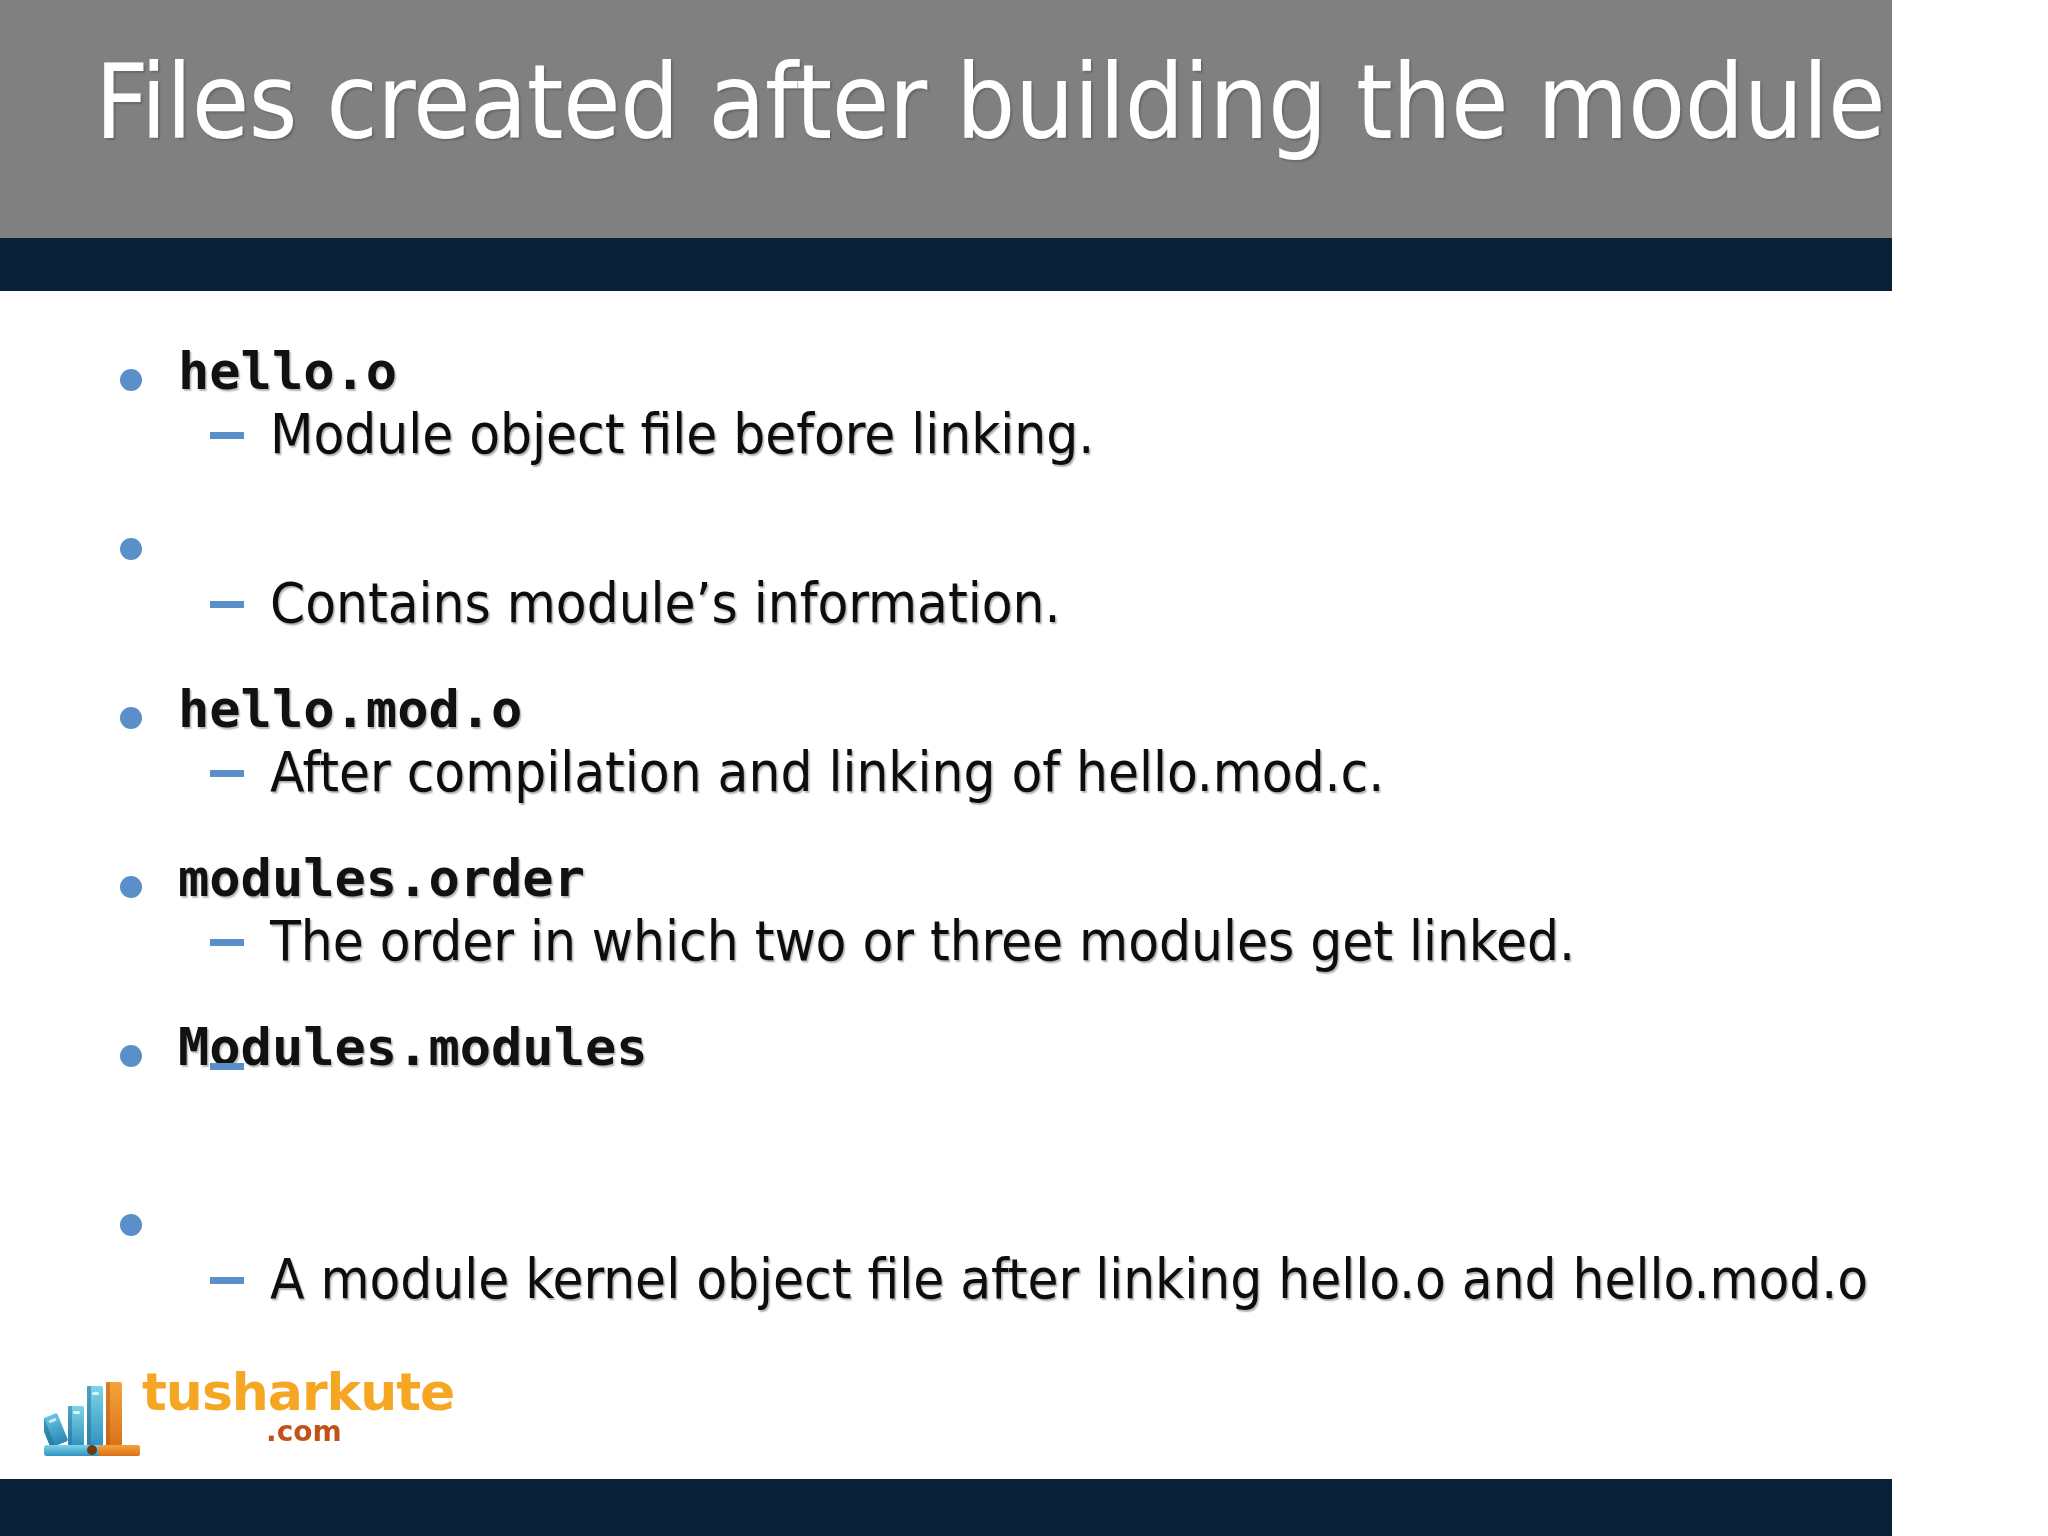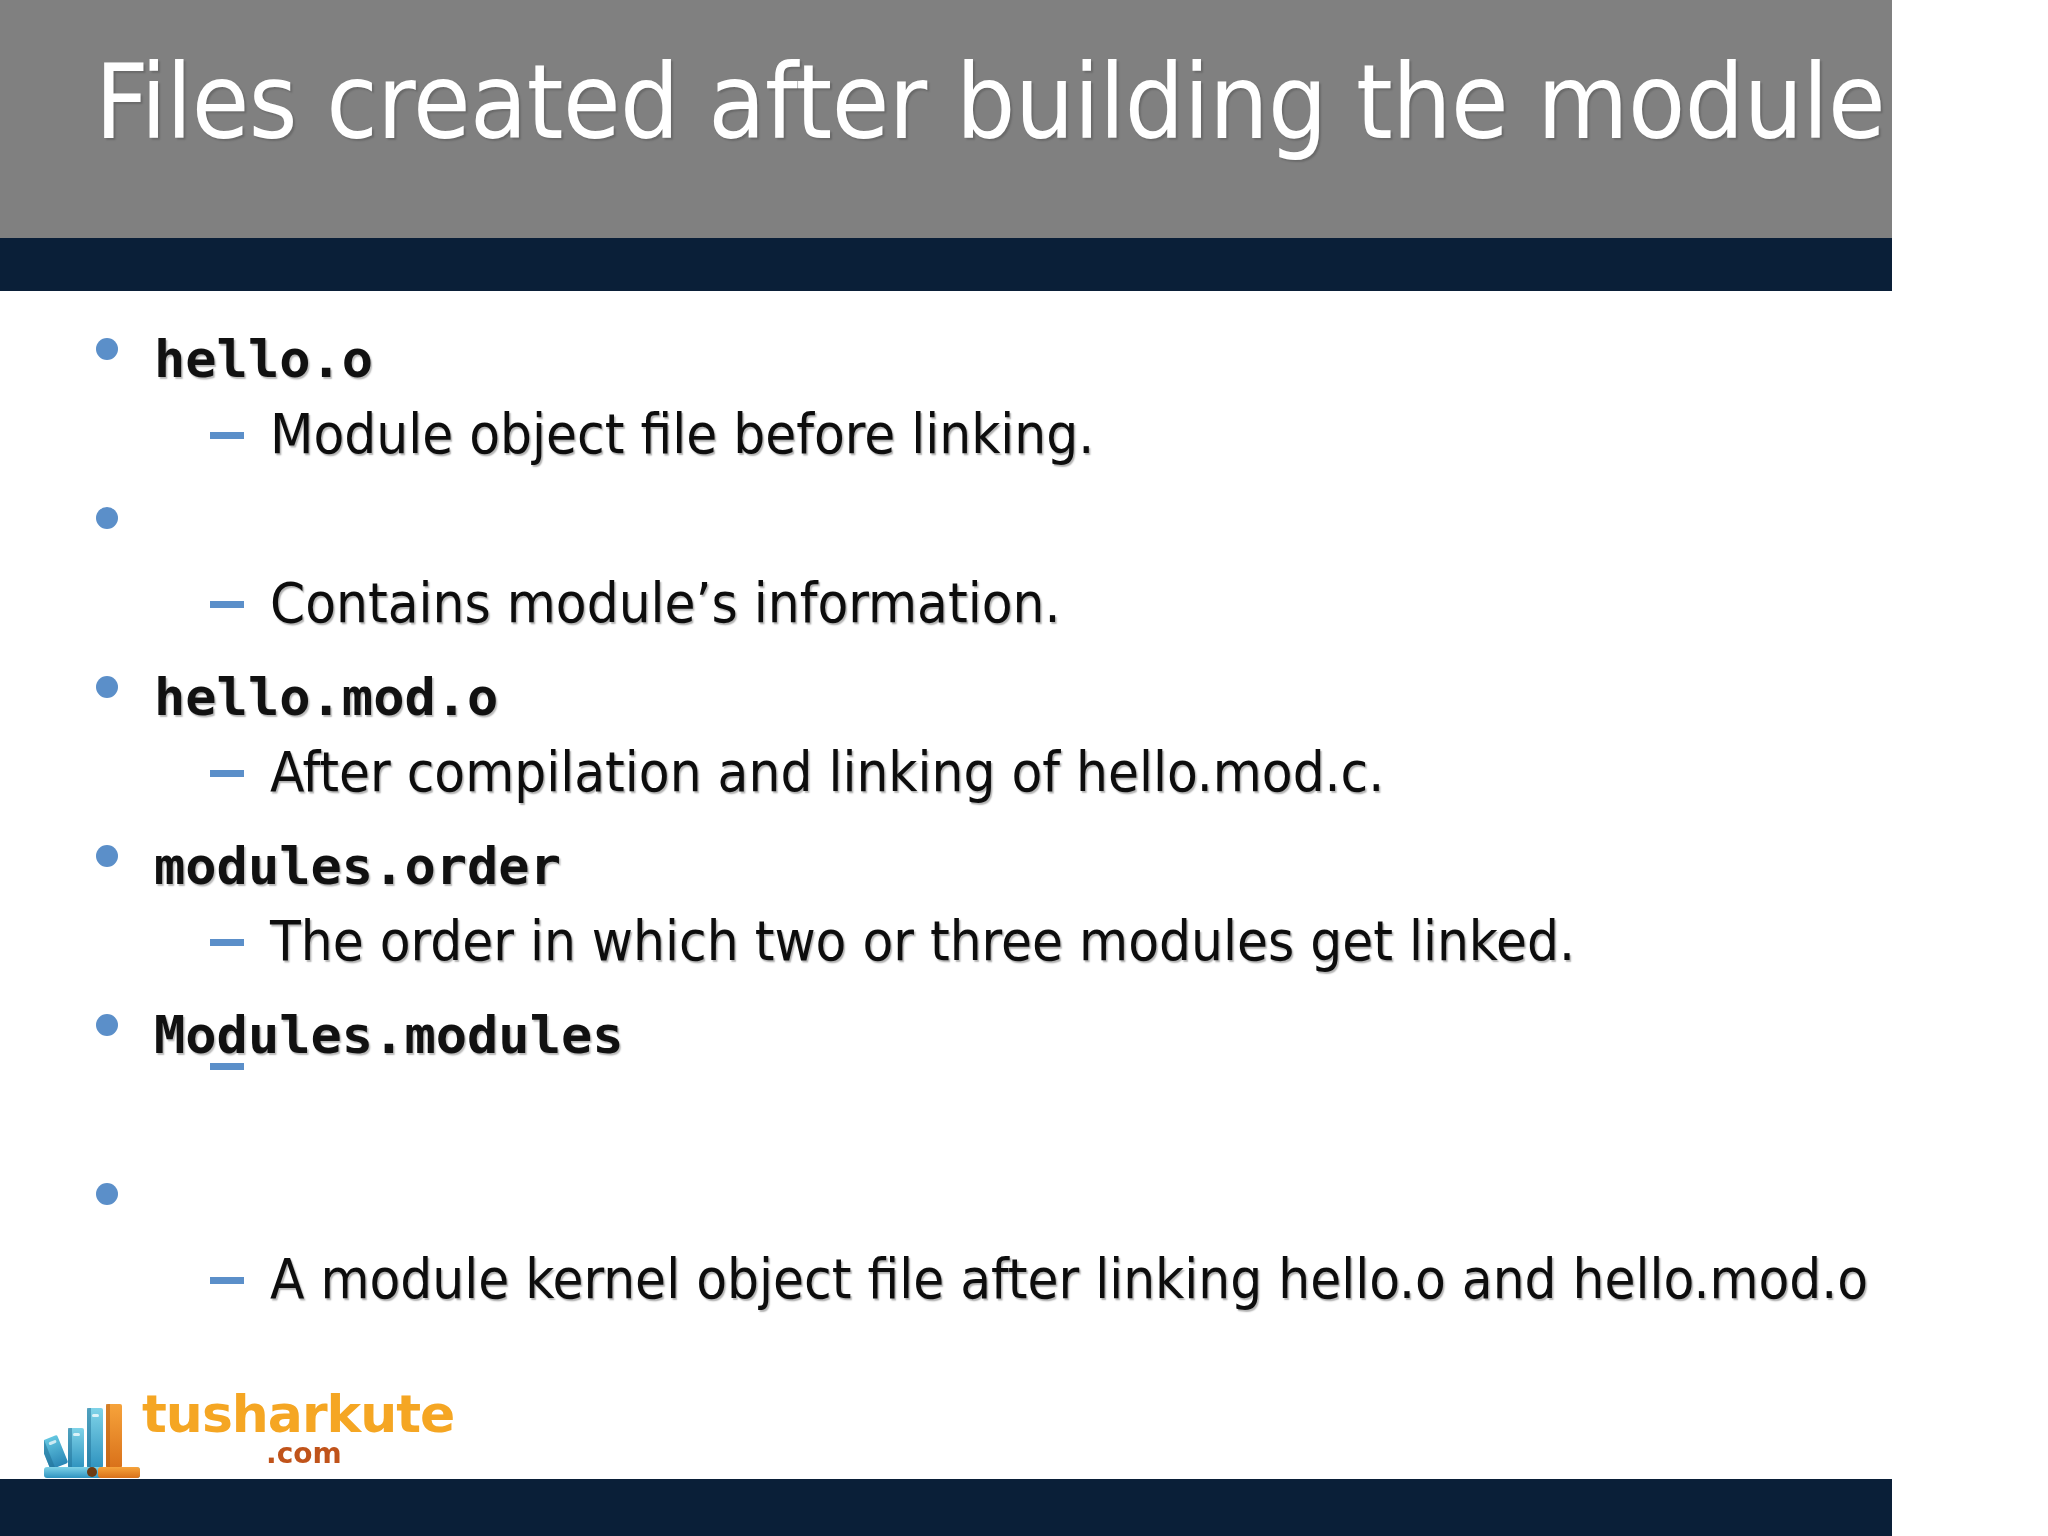--- a/index.html
+++ b/index.html
@@ -60,23 +60,23 @@
   }
   #bullet-list {
     position: absolute;
     left: 0;
     top: 26px;
     width: 2048px;
   }
 
   .bullet-row {
     display: flex;
-    align-items: center;
+    align-items: flex-end;
     height: 84px;
-    padding-left: 96px;
+    padding-left: 120px;
   }
   .bullet-marker {
     flex: 0 0 auto;
     width: 22px;
     height: 22px;
     border-radius: 50%;
     background: #5b8fc9;
     position: relative;
     top: -10px;
     margin-right: 36px;
@@ -112,21 +112,21 @@
     font-weight: 400;
     color: #0d0d0d;
     white-space: nowrap;
     text-shadow: 1.5px 1.5px 1.5px rgba(0,0,0,0.3);
   }
 
   
   #logo {
     position: absolute;
     left: 44px;
-    bottom: 52px;
+    bottom: 74px;
     width: 320px;
     height: 100px;
   }
   #logo-books {
     position: absolute;
     left: 0;
     top: 6px;
     width: 96px;
     height: 88px;
   }

